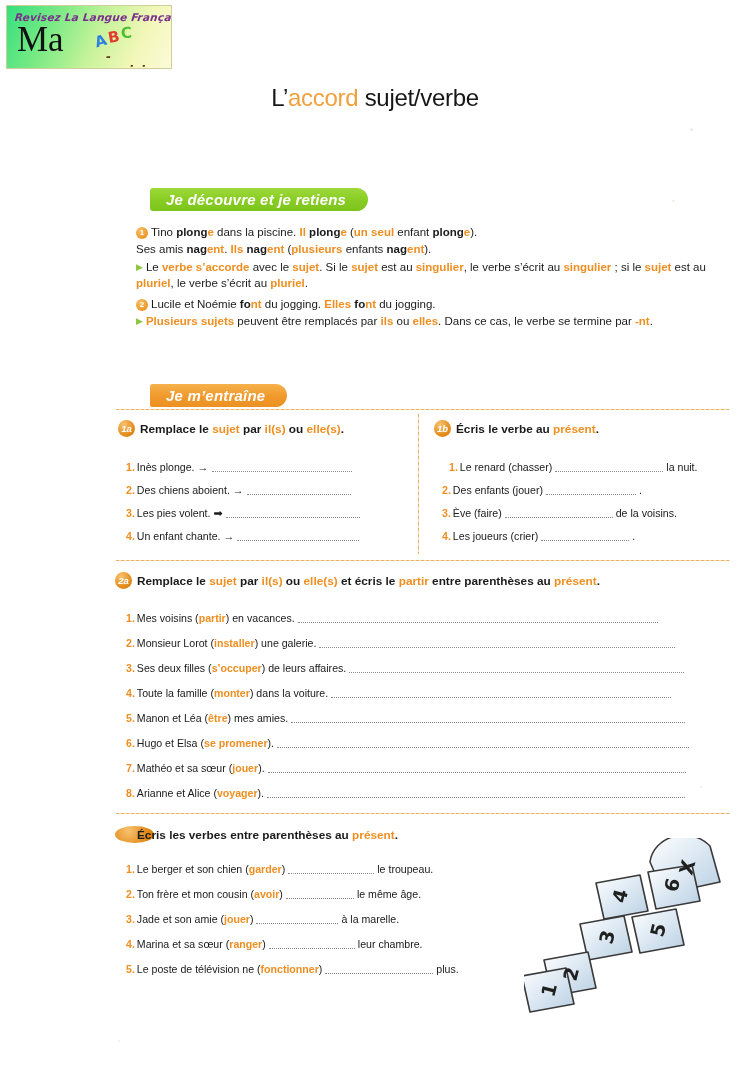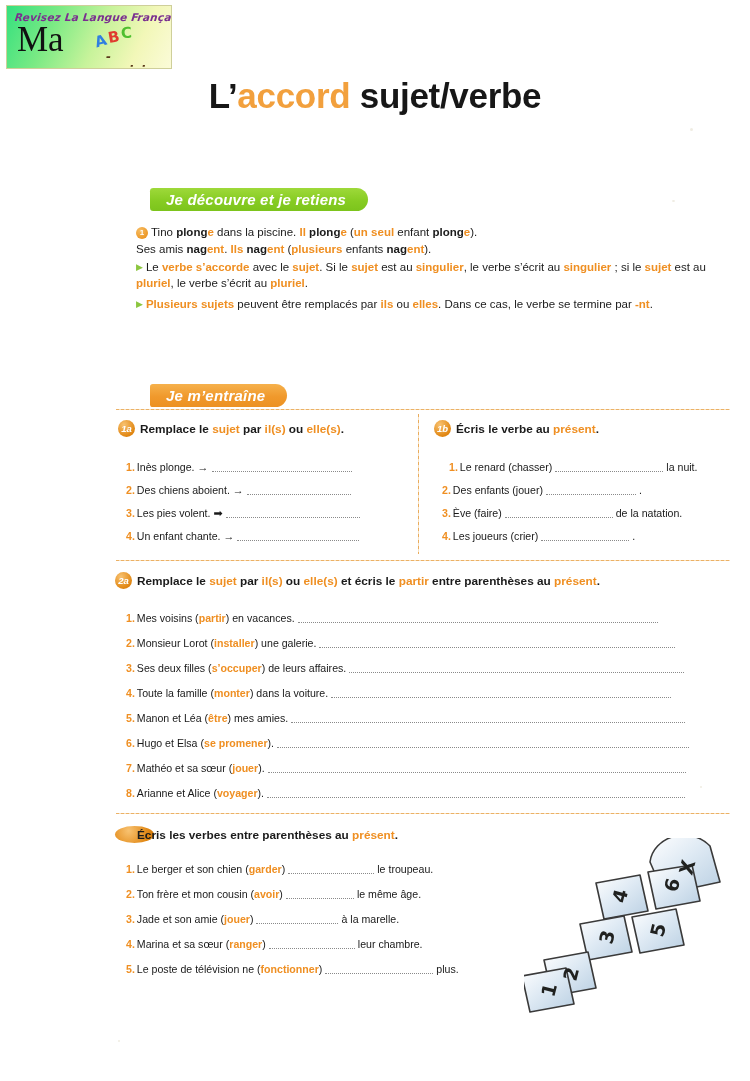--- a/index.html
+++ b/index.html
@@ -39,23 +39,23 @@
     font-size:12px; font-weight:bold; font-style:italic;
     color:#5a3a1a; letter-spacing:.3px;margin-left:39px;
   }
   .abc{ position:absolute; font-family:"DejaVu Sans", sans-serif; font-weight:bold; font-size:15px; }
   .abc.a{ left:88px; top:26px; color:#2f7fe0; transform:rotate(-16deg); }
   .abc.b{ left:101px; top:22px; color:#e03b2f; transform:rotate(-10deg); }
   .abc.c{ left:114px; top:18px; color:#4fbf2f; transform:rotate(-4deg); }
 
   
   .page-title{
-    position:absolute; left:0; right:0; top:76px;
+    position:absolute; left:0; right:0; top:84px;
     text-align:center;
-    font-size:35px; font-weight:bold; letter-spacing:-.3px;
+    font-size:24px; font-weight:normal; letter-spacing:-.3px;
     color:#171717;
   }
   .page-title .orange{ color:#f2a03d; }
 
   
   .banner{
     position:relative;
     display:inline-block;
     height:23px; line-height:23px;
     padding:0 22px 0 16px;
@@ -158,20 +158,23 @@
     <span class="num-badge">1</span><span>Tino </span><span class="bk-b">plong</span><span class="or">e</span><span> dans la piscine. </span><span class="or">Il </span><span class="bk-b">plong</span><span class="or">e</span><span> (</span><span class="or">un seul</span><span> enfant </span><span class="bk-b">plong</span><span class="or">e</span><span>).</span>
   </p>
   <p>
     <span>Ses amis </span><span class="bk-b">nag</span><span class="or">ent</span><span>. </span><span class="or">Ils </span><span class="bk-b">nag</span><span class="or">ent</span><span> (</span><span class="or">plusieurs</span><span> enfants </span><span class="bk-b">nag</span><span class="or">ent</span><span>).</span>
   </p>
   <p>
     <span class="tri">▶</span><span>Le </span><span class="or">verbe s’accorde</span><span> avec le </span><span class="or">sujet</span><span>. Si le </span><span class="or">sujet</span><span> est au </span><span class="or">singulier</span><span>, le verbe s’écrit au </span><span class="or">singulier</span><span> ; si le </span><span class="or">sujet</span><span> est au </span><span class="or">pluriel</span><span>, le verbe s’écrit au </span><span class="or">pluriel</span><span>.</span>
   </p>
   <div class="gap"></div>
   <p>
+    <span class="num-badge">2</span><span>Lucile et Noémie </span><span class="bk-b">fo</span><span class="or">nt</span><span> du jogging. </span><span class="or">Elles </span><span class="bk-b">fo</span><span class="or">nt</span><span> du jogging.</span>
+  </p>
+  <p>
     <span class="tri">▶</span><span class="or">Plusieurs sujets</span><span> peuvent être remplacés par </span><span class="or">ils</span><span> ou </span><span class="or">elles</span><span>. Dans ce cas, le verbe se termine par </span><span class="or">-nt</span><span>.</span>
   </p>
 </div>
 
 <div class="banner-wrap" style="left:150px; top:384px;">
   <div class="banner orange">Je m’entraîne</div>
 </div>
 
 <div class="rule" style="left:116px; top:409px; width:614px;"></div>
 
@@ -200,21 +203,21 @@
   <span>Écris le verbe au </span><span class="or">présent</span><span>.</span>
 </div>
 
 <div class="item" style="left:442px; top:461px;margin-left:7px;">
   <span class="n">1.</span><span>Le renard (chasser)</span><span class="dots" style="width:108px;"></span><span>la nuit.</span>
 </div>
 <div class="item" style="left:442px; top:484px;">
   <span class="n">2.</span><span>Des enfants (jouer)</span><span class="dots" style="width:90px;"></span><span>.</span>
 </div>
 <div class="item" style="left:442px; top:507px;">
-  <span class="n">3.</span><span>Ève (faire)</span><span class="dots" style="width:108px;"></span><span>de la natation.</span>
+  <span class="n">3.</span><span>Ève (faire)</span><span class="dots" style="width:108px;"></span><span>de la voisins.</span>
 </div>
 <div class="item" style="left:442px; top:530px;">
   <span class="n">4.</span><span>Les joueurs (crier)</span><span class="dots" style="width:88px;"></span><span>.</span>
 </div>
 
 <div class="rule" style="left:116px; top:560px; width:614px;"></div>
 
 <div class="ex-badge" style="left:115px; top:572px;">2a</div>
 <div class="ex-head" style="left:137px; top:574px;">
   <span>Remplace le </span><span class="or">sujet</span><span> par </span><span class="or">il(s)</span><span> ou </span><span class="or">elle(s)</span><span> et écris le </span><span class="or">partir</span><span> entre parenthèses au </span><span class="or">présent</span><span>.</span>

